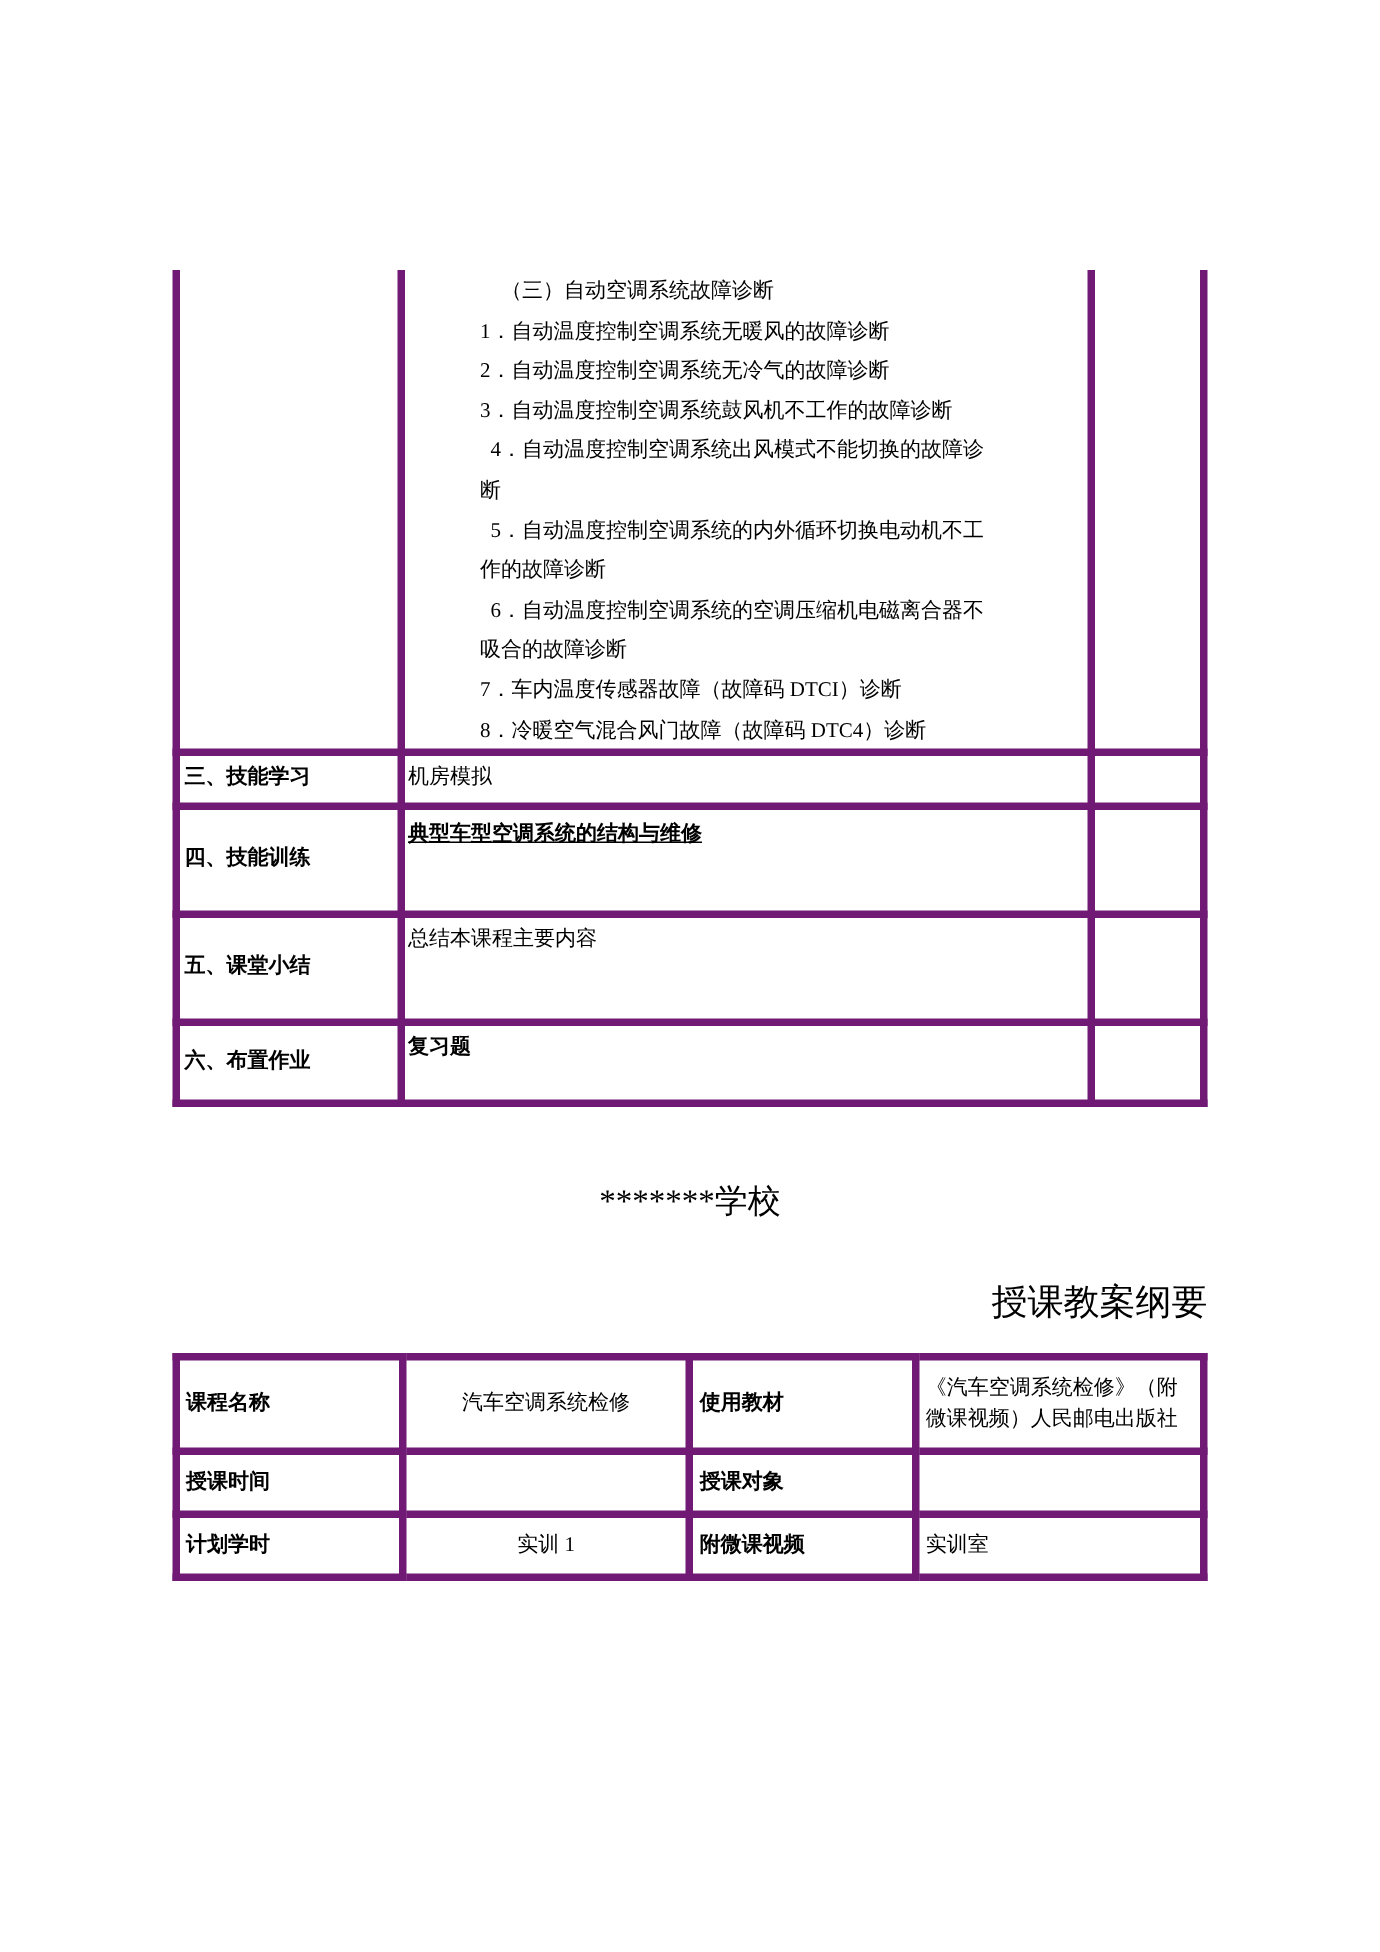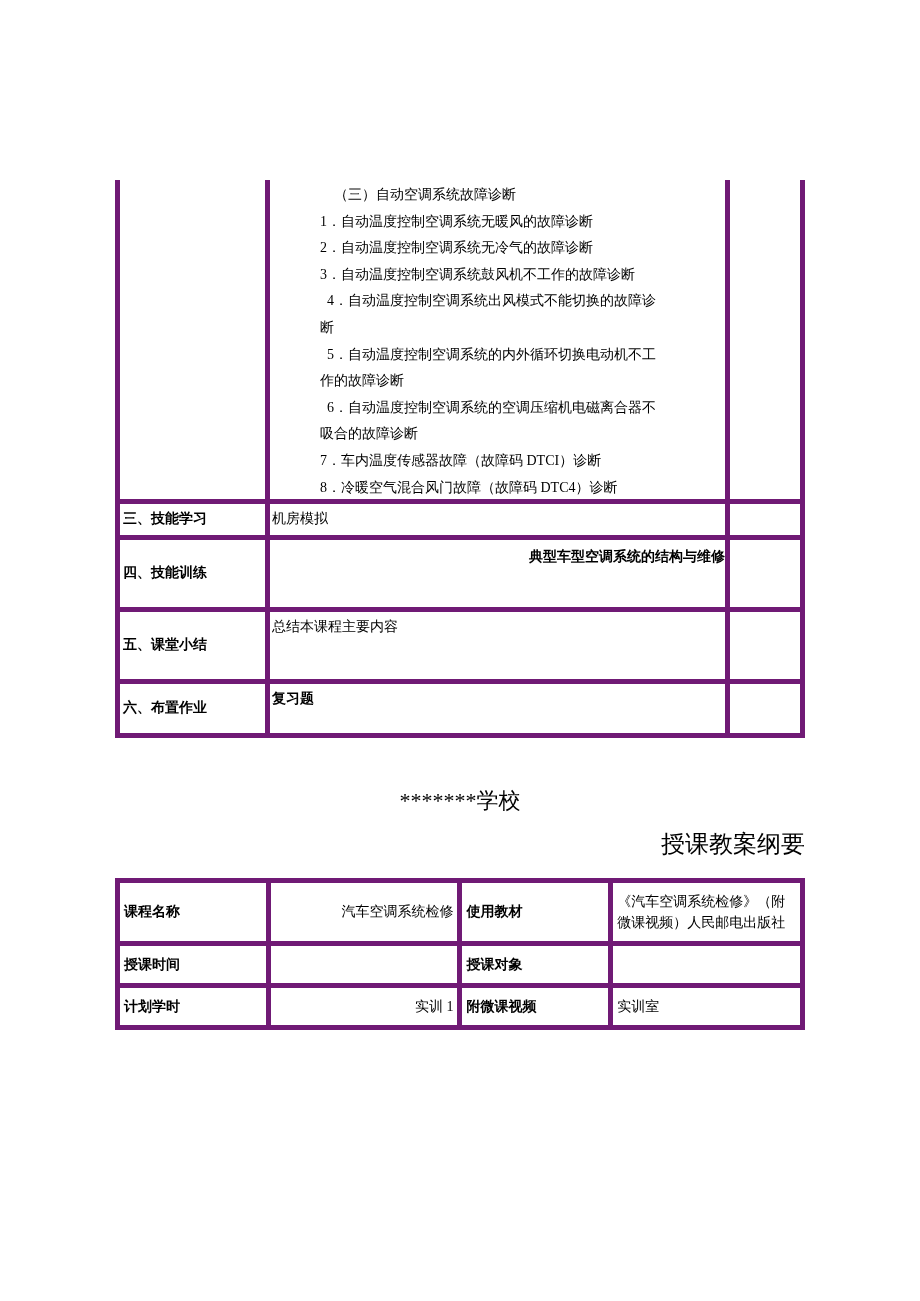--- a/index.html
+++ b/index.html
@@ -35,49 +35,49 @@
     }
     .content-cell { padding: 2px 0 2px 2px; }
     .clipped {
       height: 315px;
       overflow: hidden;
       position: relative;
     }
     .indent1 { padding-left: 62px; }
     .indent-num { padding-left: 48px; }
     .indent-num-wide { padding-left: 48px; }
-    .center-line { text-align: right; }
+    .center-line { text-align: left; text-decoration: underline; }
     .bold-line { font-weight: bold; }
     .no-top td { border-top: none; }
     .tall-row .outline-row-label { height: 72px; }
     .school-title {
       font-size: 22px;
       text-align: center;
       margin-top: 48px;
-      margin-bottom: 12px;
+      margin-bottom: 36px;
       font-family: "SimSun", serif;
     }
     .doc-title {
       font-size: 24px;
       text-align: right;
       margin-bottom: 18px;
       font-family: "SimSun", serif;
     }
     .info-table col.c1 { width: 22%; }
     .info-table col.c2 { width: 28%; }
     .info-table col.c3 { width: 22%; }
     .info-table col.c4 { width: 28%; }
     .info-table td {
       padding: 8px 4px;
       vertical-align: middle;
       font-size: 14px;
       line-height: 1.5;
     }
     .info-table .label { font-weight: bold; }
-    .info-table .center { text-align: right; }
+    .info-table .center { text-align: center; }
     .skill-box { height: 72px; }
     .sum-box { height: 72px; }
     .hw-box { height: 54px; }
   </style>
 </head>
 <body>
 
 <div class="page-wrap">
 
   <table class="outline-table">

